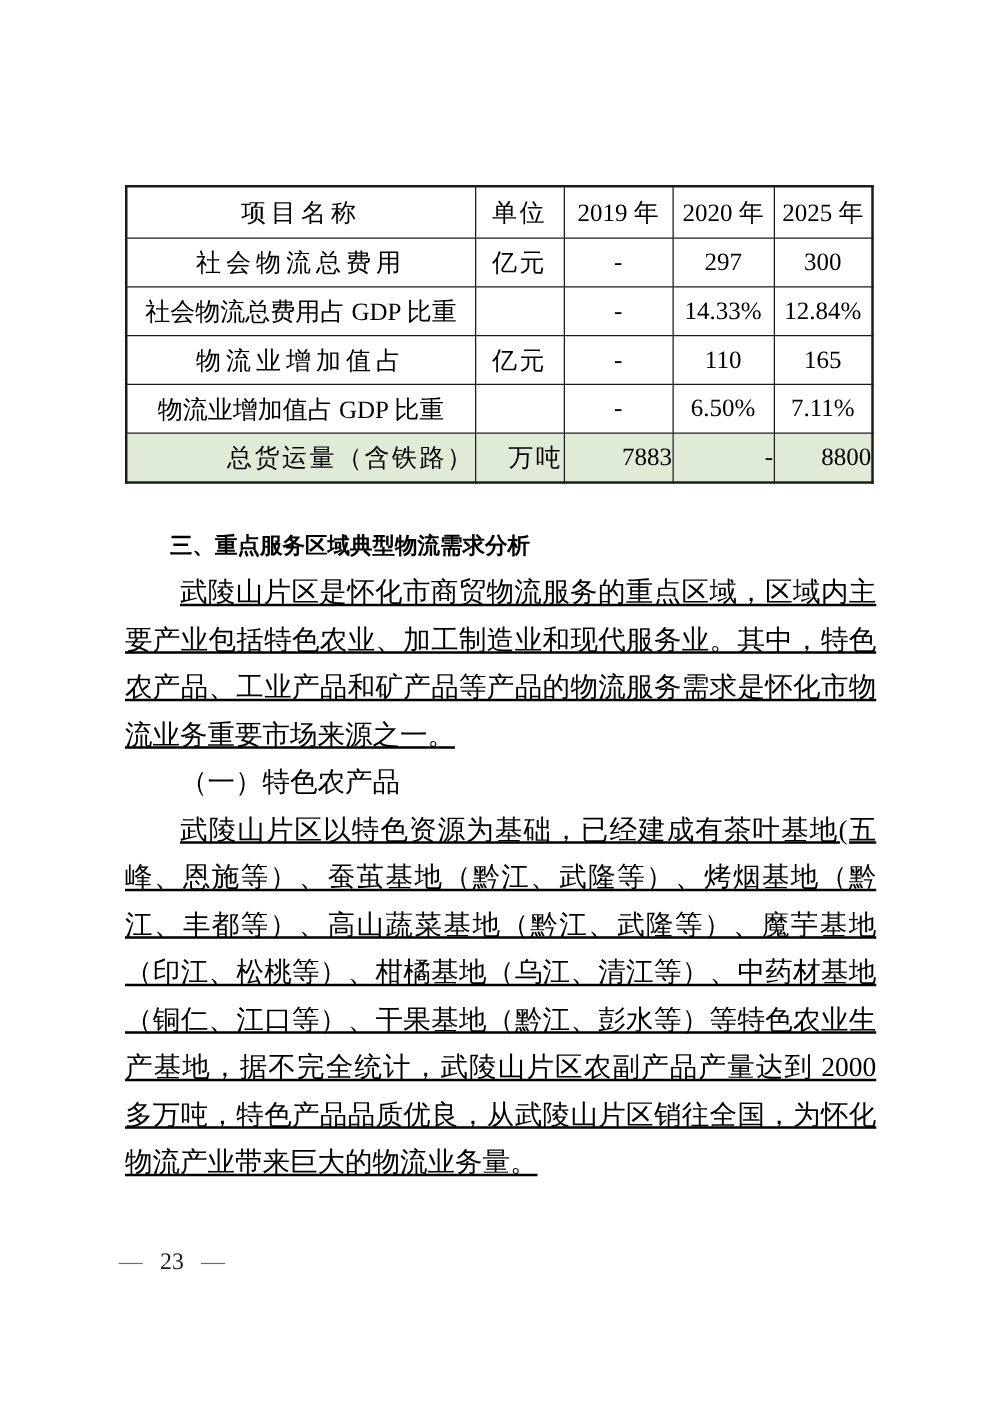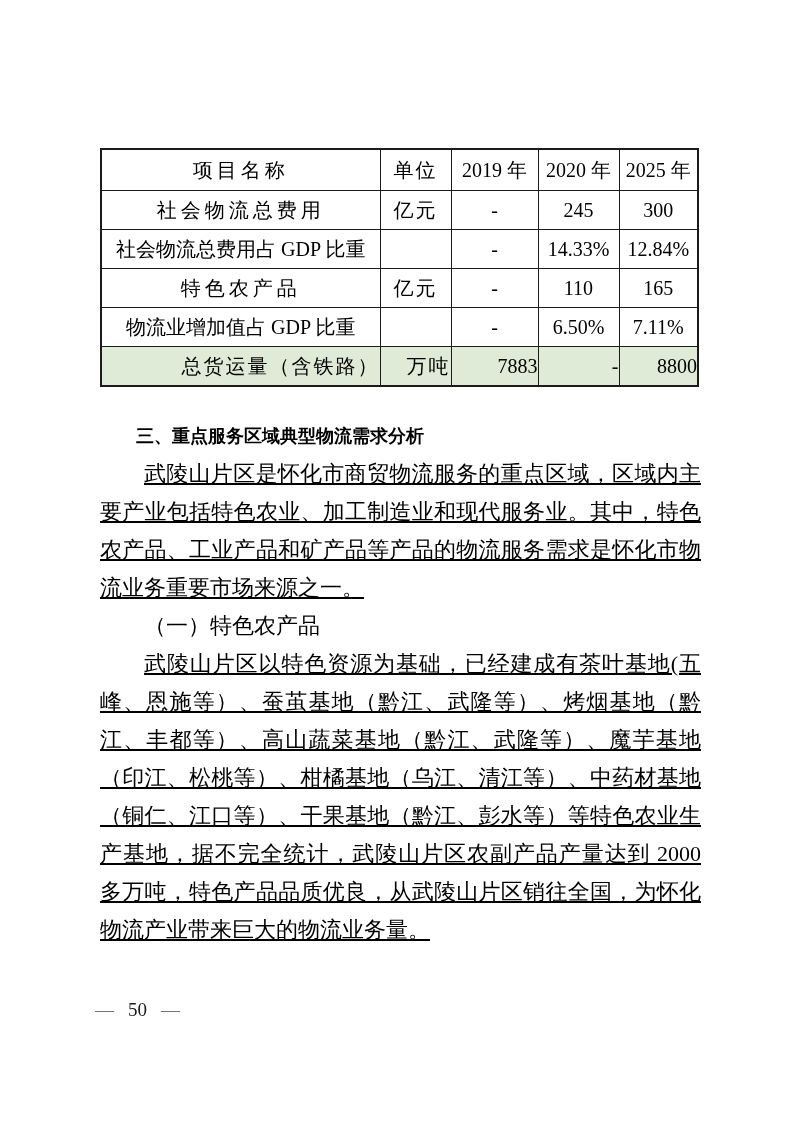--- a/index.html
+++ b/index.html
@@ -109,32 +109,32 @@
           <th class="ls-mid">项目名称</th>
           <th class="ls-sm">单位</th>
           <th>2019 年</th>
           <th>2020 年</th>
           <th>2025 年</th>
         </tr>
         <tr>
           <td class="ls-mid">社会物流总费用</td>
           <td class="ls-sm">亿元</td>
           <td>-</td>
-          <td>245</td>
+          <td>297</td>
           <td>300</td>
         </tr>
         <tr>
           <td>社会物流总费用占 GDP 比重</td>
           <td></td>
           <td>-</td>
           <td>14.33%</td>
           <td>12.84%</td>
         </tr>
         <tr>
-          <td class="ls-mid">特色农产品</td>
+          <td class="ls-mid">物流业增加值占</td>
           <td class="ls-sm">亿元</td>
           <td>-</td>
           <td>110</td>
           <td>165</td>
         </tr>
         <tr>
           <td>物流业增加值占 GDP 比重</td>
           <td></td>
           <td>-</td>
           <td>6.50%</td>
@@ -152,16 +152,16 @@
   </div>
 
   <div class="content">
     <h3 class="section-heading">三、重点服务区域典型物流需求分析</h3>
     <p class="para">武陵山片区是怀化市商贸物流服务的重点区域，区域内主要产业包括特色农业、加工制造业和现代服务业。其中，特色农产品、工业产品和矿产品等产品的物流服务需求是怀化市物流业务重要市场来源之一。</p>
     <p class="sub-heading">（一）特色农产品</p>
     <p class="para">武陵山片区以特色资源为基础，已经建成有茶叶基地(五峰、恩施等）、蚕茧基地（黔江、武隆等）、烤烟基地（黔江、丰都等）、高山蔬菜基地（黔江、武隆等）、魔芋基地（印江、松桃等）、柑橘基地（乌江、清江等）、中药材基地（铜仁、江口等）、干果基地（黔江、彭水等）等特色农业生产基地，据不完全统计，武陵山片区农副产品产量达到 2000 多万吨，特色产品品质优良，从武陵山片区销往全国，为怀化物流产业带来巨大的物流业务量。</p>
   </div>
 
   <div class="footer">
-    <span class="dash">—</span><span class="num">50</span><span class="dash">—</span>
+    <span class="dash">—</span><span class="num">23</span><span class="dash">—</span>
   </div>
 
 </div>
 
 </body></html>

